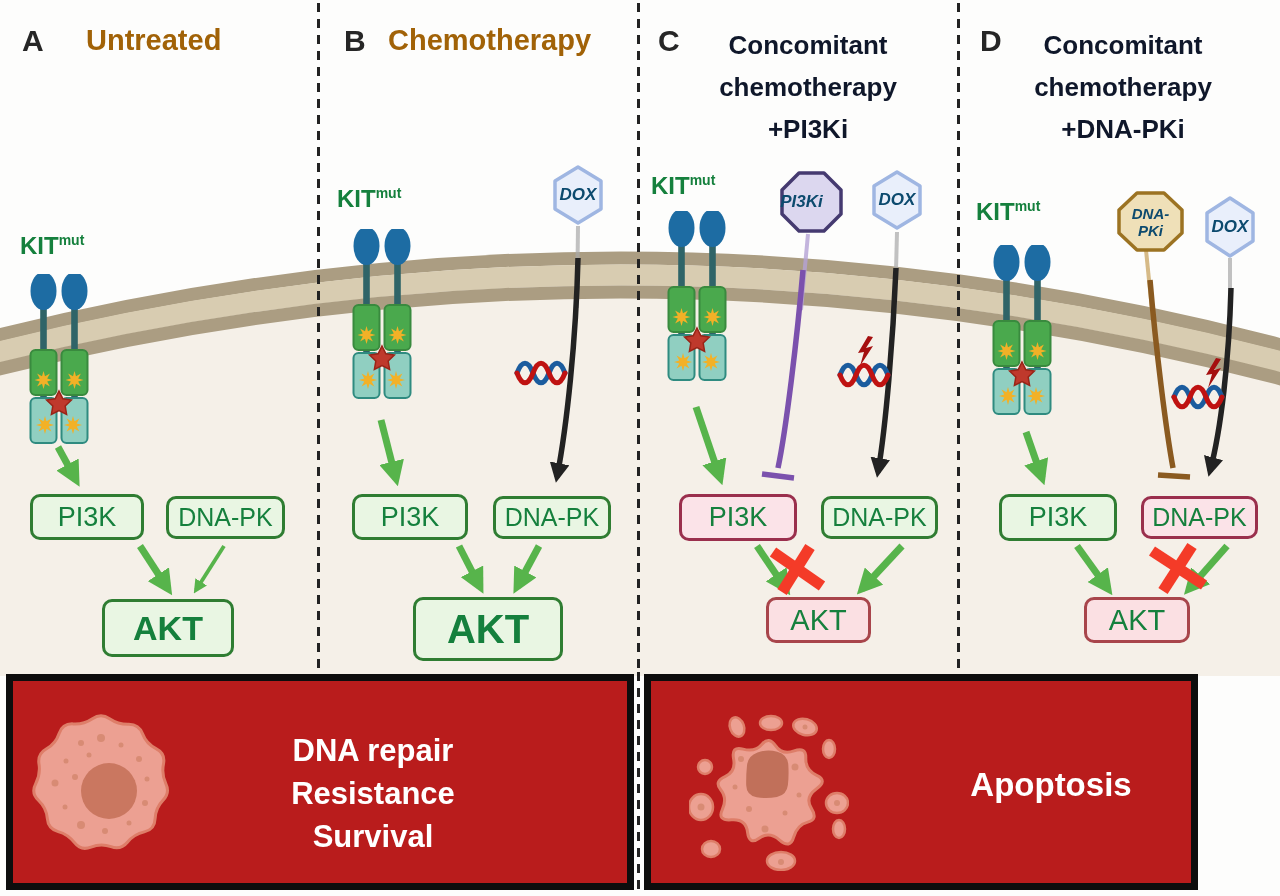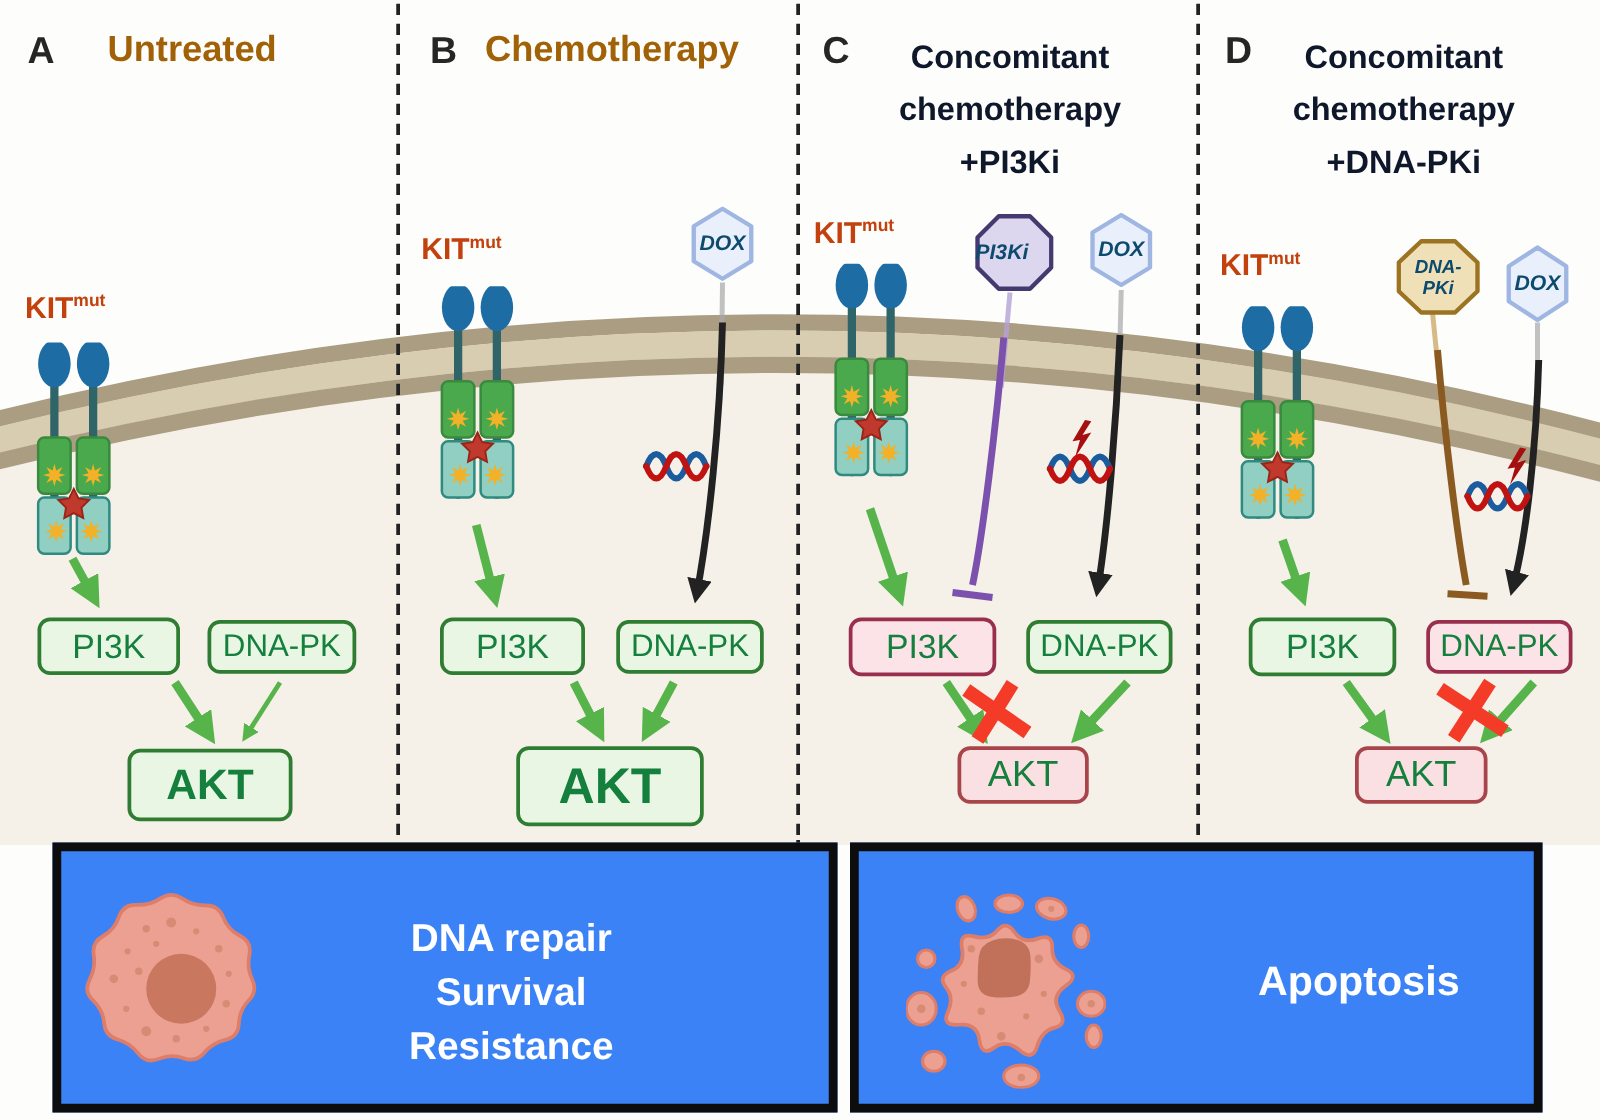--- a/index.html
+++ b/index.html
@@ -3,36 +3,36 @@
 <meta charset="utf-8">
 <style>
   html,body{margin:0;padding:0;background:#ffffff;}
   #fig{position:relative;width:1280px;height:896px;overflow:hidden;background:#fdfdfc;
        font-family:"Liberation Sans",sans-serif;}
   #bg{position:absolute;left:0;top:0;}
   .abs{position:absolute;}
   .pletter{font-weight:700;font-size:30px;color:#262626;}
   .ptitle{font-weight:700;font-size:29px;color:#a16207;white-space:nowrap;}
   .ptitle-block{text-align:center;font-weight:700;font-size:26px;color:#0f172a;line-height:42px;}
-  .kit{font-weight:700;font-size:24px;color:#c2410c;}
+  .kit{font-weight:700;font-size:24px;color:#15803d;}
   .kit sup{font-size:14px;font-weight:700;vertical-align:super;}
   .box{position:absolute;display:flex;align-items:center;justify-content:center;
        border:3px solid;border-radius:10px;box-sizing:border-box;color:#15803d;}
   .green{background:#e9f6e3;border-color:#2f7d32;}
   .pink{background:#fbe3e8;border-color:#9a2f4d;}
   .pink-akt{background:#fbe0e3;border-color:#a8454b;}
   .t27{font-size:27px;} .t25{font-size:25px;}
   .akt-a{font-size:34px;font-weight:700;} .akt-b{font-size:40px;font-weight:700;}
   .akt-cd{font-size:29px;font-weight:400;}
   .badge{position:absolute;}
   .badge .lbl{position:absolute;left:0;top:0;right:0;bottom:0;display:flex;flex-direction:column;
        align-items:center;justify-content:center;font-style:italic;font-weight:700;
        font-size:17px;color:#0c4a6e;line-height:18px;}
   .badge .lbl.small{font-size:15px;line-height:17px;}
-  .outcome{position:absolute;background:#3b82f6;border:7px solid #0d0d0d;box-sizing:border-box;margin-left:36px;}
+  .outcome{position:absolute;background:#b91c1c;border:7px solid #0d0d0d;box-sizing:border-box;}
   .outcome-text{position:absolute;text-align:center;color:#ffffff;font-weight:700;
        font-size:31px;line-height:43px;}
   .apop-text{position:absolute;text-align:center;color:#ffffff;font-weight:700;font-size:33px;}
 </style>
 </head>
 <body>
 
 <div id="fig">
 
   <svg id="bg" width="1280" height="896" viewBox="0 0 1280 896">
@@ -241,22 +241,22 @@
           <circle cx="84" cy="128" r="3"></circle>
         <circle cx="108" cy="120" r="2.5"></circle>
           <circle cx="124" cy="100" r="3"></circle>
           <circle cx="126" cy="76" r="2.5"></circle>
         <circle cx="68" cy="52" r="2.5"></circle>
           <circle cx="54" cy="74" r="3"></circle>
       </g>
     </svg>
     <div class="outcome-text" style="left:170px;top:48px;width:380px;">
       <div>DNA repair</div>
+      <div>Resistance</div>
       <div>Survival</div>
-      <div>Resistance</div>
     </div>
   </div>
 
   <div class="outcome" style="left:644px;top:674px;width:554px;height:216px;">
     <svg class="abs" style="left:38px;top:30px;" width="160" height="160" viewBox="0 0 160 160">
       <g fill="#eca092" stroke="#de7e69" stroke-width="2.5">
         <ellipse cx="48" cy="16" rx="7" ry="10" transform="rotate(-20 48 16)"></ellipse>
         <ellipse cx="82" cy="12" rx="11" ry="7"></ellipse>
         <ellipse cx="116" cy="16" rx="12" ry="8" transform="rotate(15 116 16)"></ellipse>
         <ellipse cx="140" cy="38" rx="6" ry="9"></ellipse>

